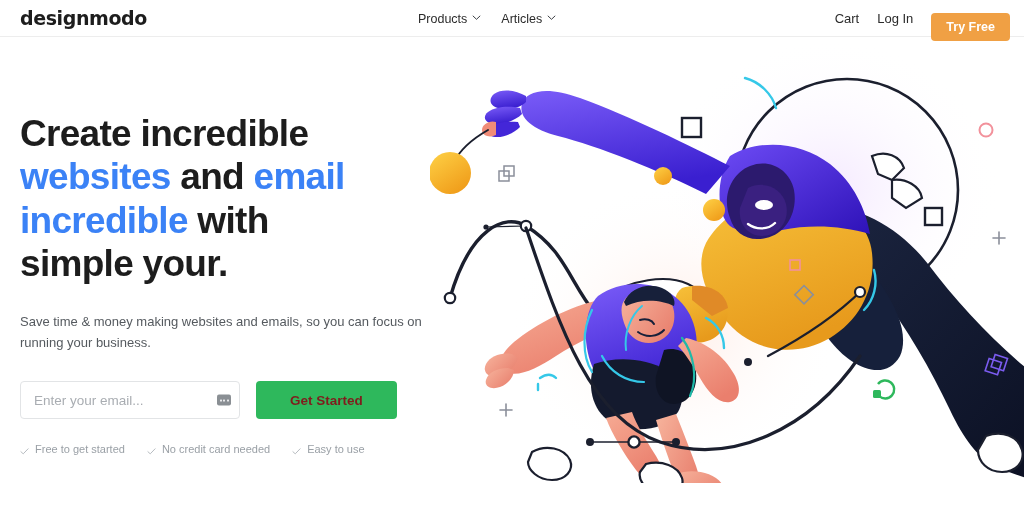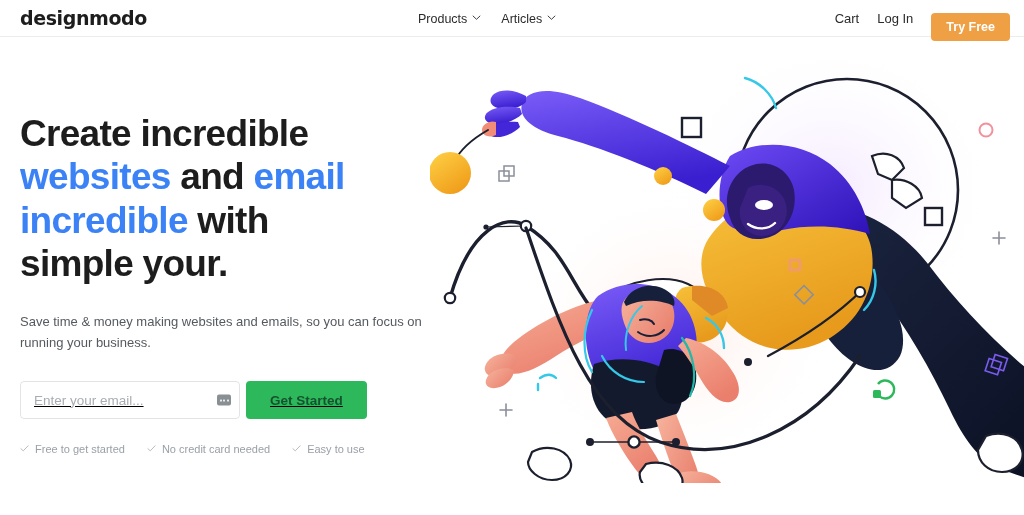--- a/index.html
+++ b/index.html
@@ -57,21 +57,21 @@
     font-weight: bold; letter-spacing: -0.7px;
     color: #1d1d1d;
     font-family: "Liberation Sans", sans-serif;
   }
   .headline .g { color: #3b82f6; }
   .subhead {
     margin-top: 26px;
     font-size: 13px; line-height: 1.62; color: #555a5f;
     max-width: 410px;
   }
-  .form-row { margin-top: 28px; display: flex; align-items: center; gap: 6px; text-decoration: underline; }
+  .form-row { margin-top: 28px; display: flex; align-items: center; gap: 16px; }
   .input-wrap {
     position: relative; width: 220px; height: 38px;
     border: 1px solid #e2e4e6; border-radius: 4px; background: #fff;
     display: flex; align-items: center;
   }
   .input-wrap input {
     border: none; outline: none; background: transparent;
     width: 100%; height: 100%;
     padding: 0 30px 0 13px;
     font-size: 13.5px; color: #33373b;
@@ -79,27 +79,27 @@
   }
   .input-wrap input::placeholder { color: #a9adb2; }
   .autofill-icon {
     position: absolute; right: 8px; top: 50%; transform: translateY(-50%);
     width: 14px; height: 11px; border-radius: 2px;
     background: #8a8f94; display: flex; align-items: center;
     justify-content: center; gap: 1.5px;
   }
   .autofill-icon i { width: 2px; height: 2px; background: #e9eaec; display: block; border-radius: 0.5px; }
   .btn-start {
-    background: #2eb85c; color: #14532d;
+    background: #2eb85c; color: #7f1d1d;
     font-size: 13.5px; font-weight: bold;
-    height: 38px; padding: 0 24px;
+    height: 38px; padding: 0 34px;
     border: none; border-radius: 4px; cursor: pointer; white-space: nowrap;
   }
   .features { margin-top: 24px; display: flex; align-items: center; gap: 22px; }
-  .feature { display: flex; align-items: flex-start; gap: 6px; font-size: 11px; color: #9aa0a6; white-space: nowrap; }
+  .feature { display: flex; align-items: flex-end; gap: 6px; font-size: 11px; color: #9aa0a6; white-space: nowrap; }
   .tick { width: 9px; height: 9px; flex: none; }
 
   
   .illus { position: absolute; left: 430px; top: 38px; width: 594px; height: 445px; z-index: 10; }
   .illus svg { display: block; width: 100%; height: 100%; }
 </style>
 </head>
 <body>
 
 <div class="page">

